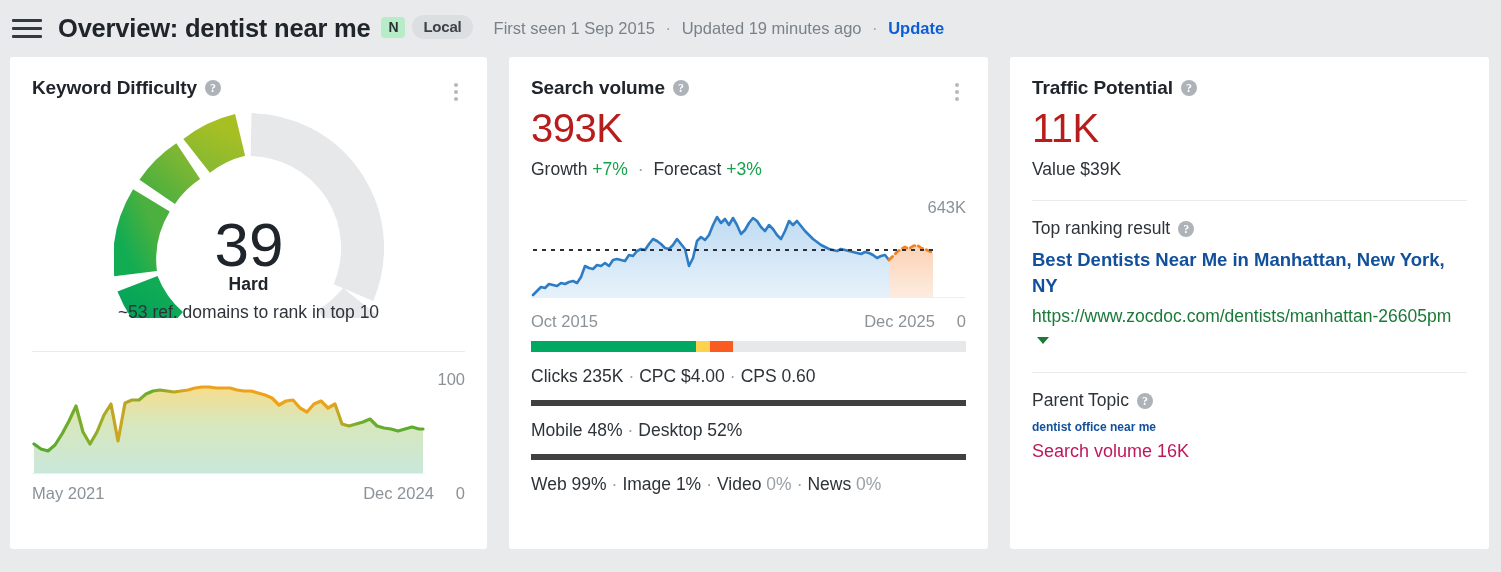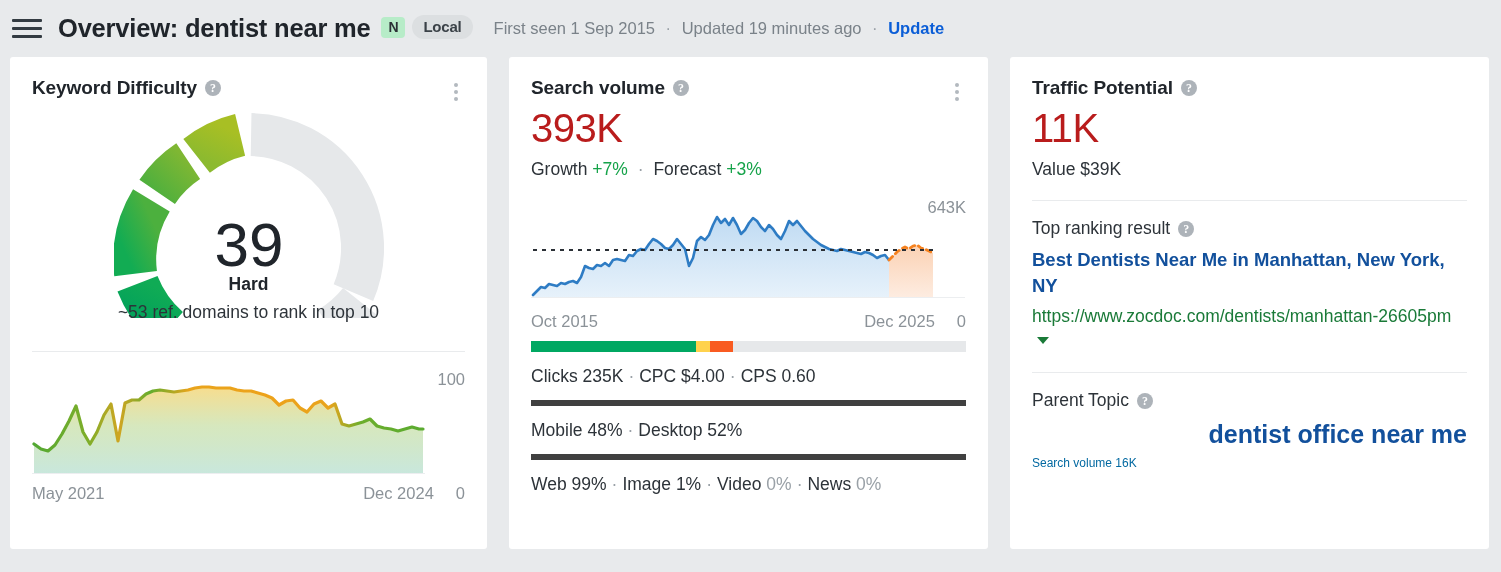--- a/index.html
+++ b/index.html
@@ -256,30 +256,29 @@
     display: inline-block;
     width: 0; height: 0;
     border-left: 6px solid transparent;
     border-right: 6px solid transparent;
     border-top: 7px solid #1a7a38;
     margin-left: 5px;
     vertical-align: 2px;
     cursor: pointer;
   }
   .tp-topic {
-    font-size: 25px;
+    font-size: 12px;
     font-weight: bold;
     color: #12509c;
     margin-top: 9px;
     cursor: pointer;
-    text-align: right;
   }
   .tp-vol {
-    font-size: 12px;
-    color: #0369a1;
+    font-size: 18px;
+    color: #be185d;
     margin-top: 7px;
   }
 </style>
 </head>
 <body>
 
 <div id="app">
 
   <div class="header">
     <div class="hamburger">

